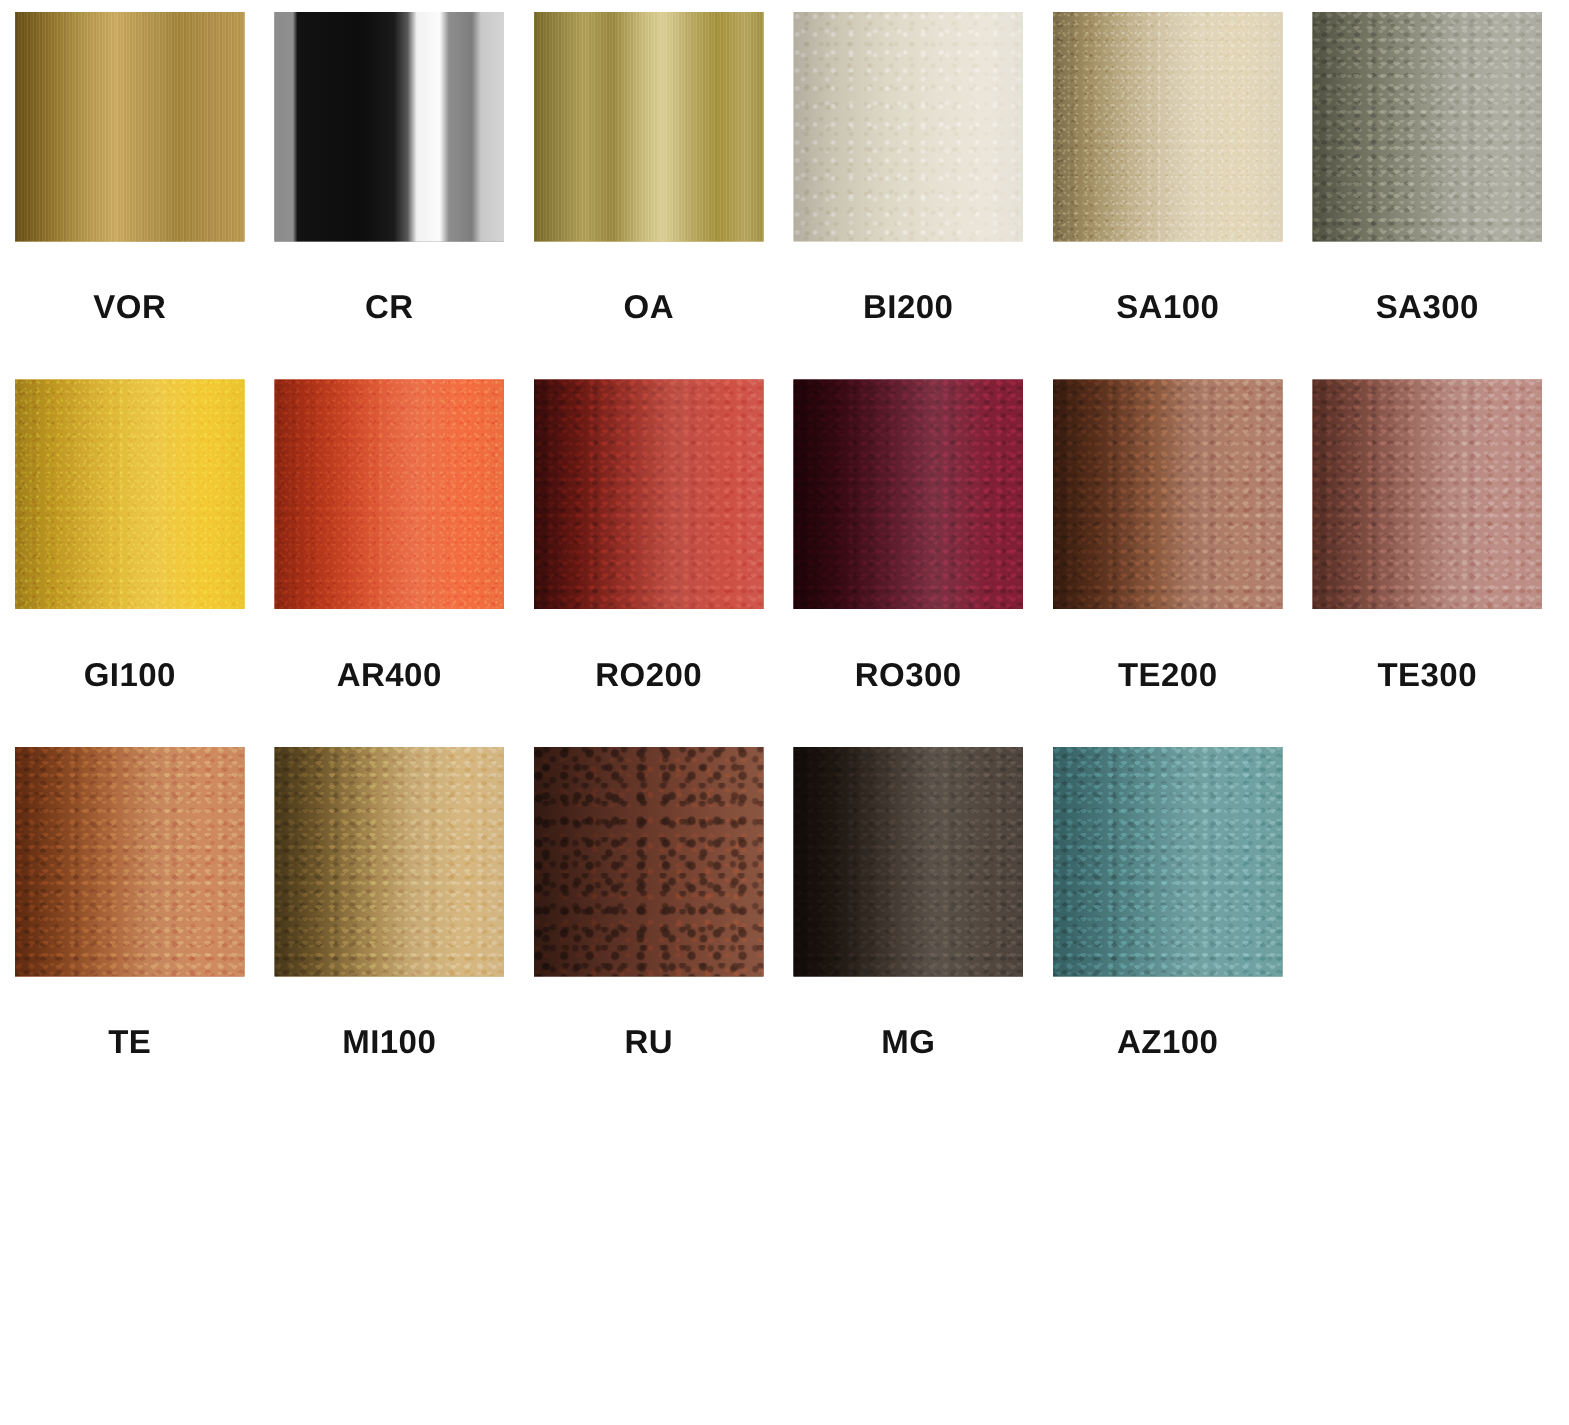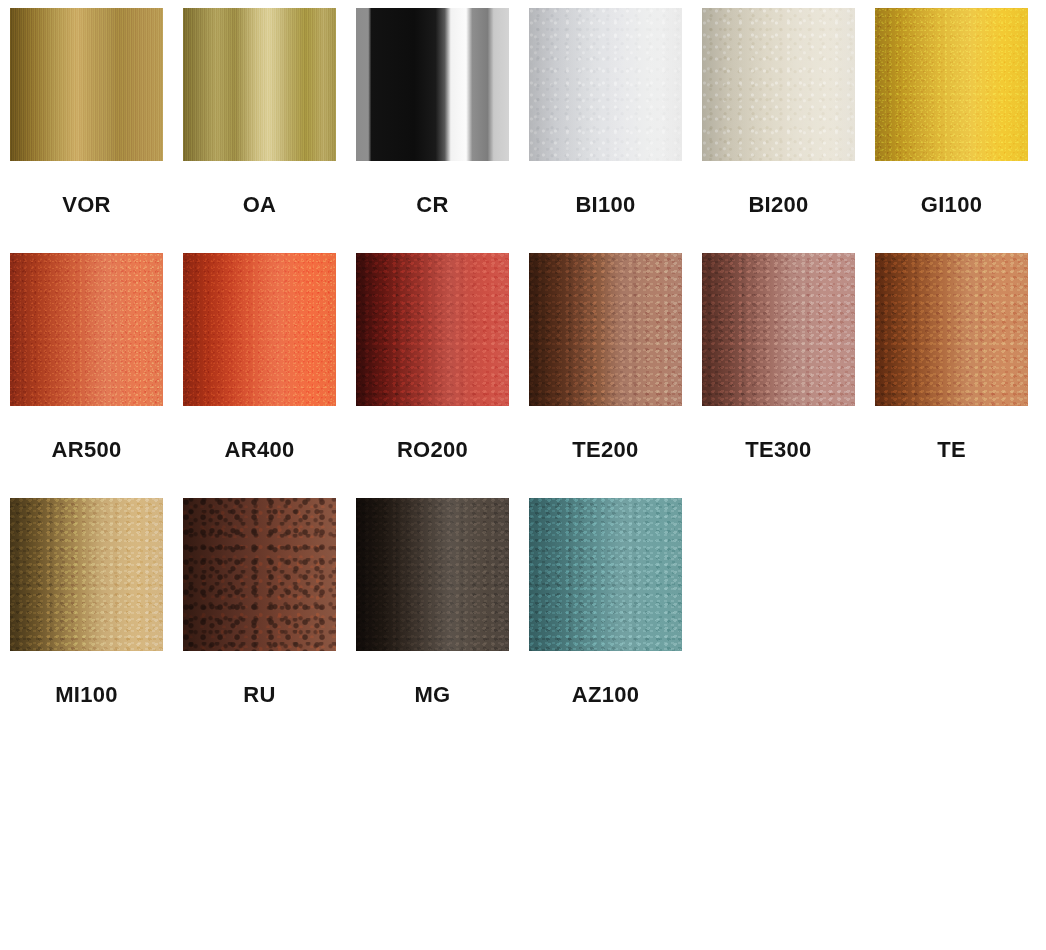--- a/index.html
+++ b/index.html
@@ -150,74 +150,81 @@
 
 <main id="swatch-grid">
     <div class="swatch-cell">
       <div class="swatch-chip" style="background-color: rgb(169, 139, 61); background-image: linear-gradient(90deg, rgb(122, 95, 31) 0%, rgb(155, 124, 49) 14%, rgb(183, 154, 76) 30%, rgb(202, 168, 92) 44%, rgb(176, 143, 63) 56%, rgb(157, 125, 46) 70%, rgb(178, 145, 74) 86%, rgb(194, 162, 87) 100%);">
         <div class="grain grain-brushed"></div>
         <div class="sheen sheen-soft"></div>
       </div>
       <div class="swatch-label">VOR</div>
     </div>
     <div class="swatch-cell">
-      <div class="swatch-chip" style="background-color: rgb(185, 162, 84); background-image: linear-gradient(90deg, rgb(142, 125, 51) 0%, rgb(163, 146, 74) 10%, rgb(185, 169, 95) 22%, rgb(155, 138, 62) 34%, rgb(201, 186, 119) 48%, rgb(217, 203, 141) 56%, rgb(181, 164, 87) 68%, rgb(163, 145, 57) 80%, rgb(188, 171, 99) 92%, rgb(171, 154, 76) 100%);">
-        <div class="grain grain-brushed"></div>
-        <div class="sheen sheen-soft"></div>
-      </div>
-      <div class="swatch-label">OA</div>
-    </div>
-    <div class="swatch-cell">
       <div class="swatch-chip" style="background-color: rgb(110, 110, 110); background-image: linear-gradient(90deg, rgb(140, 140, 140) 0%, rgb(143, 143, 143) 8%, rgb(18, 18, 18) 10%, rgb(13, 13, 13) 38%, rgb(26, 26, 26) 52%, rgb(90, 90, 90) 58%, rgb(242, 242, 242) 62%, rgb(251, 251, 251) 72%, rgb(142, 142, 142) 76%, rgb(125, 125, 125) 86%, rgb(201, 201, 201) 90%, rgb(212, 212, 212) 100%);">
         <div class="grain grain-smooth"></div>
         <div class="sheen sheen-none"></div>
       </div>
       <div class="swatch-label">CR</div>
     </div>
     <div class="swatch-cell">
-      <div class="swatch-chip" style="background-color: rgb(227, 228, 230); background-image: linear-gradient(90deg, rgb(207, 209, 213) 0%, rgb(214, 216, 220) 18%, rgb(220, 222, 225) 38%, rgb(228, 229, 232) 58%, rgb(236, 237, 237) 76%, rgb(243, 243, 243) 100%);">
-        <div class="grain grain-coarse"></div>
-        <div class="sheen sheen-soft"></div>
-      </div>
-      <div class="swatch-label">BI100</div>
+      <div class="swatch-chip" style="background-color: rgb(185, 162, 84); background-image: linear-gradient(90deg, rgb(142, 125, 51) 0%, rgb(163, 146, 74) 10%, rgb(185, 169, 95) 22%, rgb(155, 138, 62) 34%, rgb(201, 186, 119) 48%, rgb(217, 203, 141) 56%, rgb(181, 164, 87) 68%, rgb(163, 145, 57) 80%, rgb(188, 171, 99) 92%, rgb(171, 154, 76) 100%);">
+        <div class="grain grain-brushed"></div>
+        <div class="sheen sheen-soft"></div>
+      </div>
+      <div class="swatch-label">OA</div>
     </div>
     <div class="swatch-cell">
       <div class="swatch-chip" style="background-color: rgb(221, 216, 201); background-image: linear-gradient(90deg, rgb(205, 200, 183) 0%, rgb(213, 207, 189) 16%, rgb(218, 212, 194) 34%, rgb(224, 218, 201) 54%, rgb(232, 227, 213) 76%, rgb(239, 235, 224) 100%);">
         <div class="grain grain-coarse"></div>
         <div class="sheen sheen-soft"></div>
       </div>
       <div class="swatch-label">BI200</div>
     </div>
     <div class="swatch-cell">
+      <div class="swatch-chip" style="background-color: rgb(205, 187, 153); background-image: linear-gradient(90deg, rgb(142, 124, 84) 0%, rgb(169, 148, 104) 14%, rgb(191, 174, 133) 30%, rgb(206, 192, 160) 46%, rgb(220, 207, 176) 62%, rgb(226, 213, 182) 80%, rgb(230, 219, 192) 100%);">
+        <div class="grain grain-speckle"></div>
+        <div class="sheen sheen-soft"></div>
+      </div>
+      <div class="swatch-label">SA100</div>
+    </div>
+    <div class="swatch-cell">
+      <div class="swatch-chip" style="background-color: rgb(139, 138, 124); background-image: linear-gradient(90deg, rgb(92, 92, 76) 0%, rgb(111, 111, 94) 14%, rgb(125, 125, 108) 30%, rgb(139, 139, 123) 48%, rgb(157, 157, 143) 66%, rgb(173, 173, 161) 84%, rgb(179, 179, 168) 100%);">
+        <div class="grain grain-pebble"></div>
+        <div class="sheen sheen-soft"></div>
+      </div>
+      <div class="swatch-label">SA300</div>
+    </div>
+    <div class="swatch-cell">
       <div class="swatch-chip" style="background-color: rgb(226, 179, 37); background-image: linear-gradient(90deg, rgb(184, 144, 31) 0%, rgb(199, 157, 34) 14%, rgb(213, 171, 43) 30%, rgb(226, 185, 47) 48%, rgb(238, 195, 47) 66%, rgb(243, 201, 47) 84%, rgb(245, 203, 48) 100%);">
         <div class="grain grain-speckle"></div>
         <div class="sheen sheen-soft"></div>
       </div>
       <div class="swatch-label">GI100</div>
     </div>
     <div class="swatch-cell">
-      <div class="swatch-chip" style="background-color: rgb(217, 96, 60); background-image: linear-gradient(90deg, rgb(157, 48, 25) 0%, rgb(176, 60, 30) 14%, rgb(194, 74, 39) 30%, rgb(210, 90, 51) 48%, rgb(224, 106, 65) 66%, rgb(233, 118, 76) 84%, rgb(236, 126, 84) 100%);">
-        <div class="grain grain-speckle"></div>
-        <div class="sheen sheen-soft"></div>
-      </div>
-      <div class="swatch-label">AR500</div>
-    </div>
-    <div class="swatch-cell">
       <div class="swatch-chip" style="background-color: rgb(225, 80, 44); background-image: linear-gradient(90deg, rgb(159, 42, 19) 0%, rgb(181, 52, 24) 14%, rgb(203, 63, 31) 30%, rgb(223, 82, 44) 48%, rgb(236, 95, 52) 66%, rgb(244, 106, 61) 84%, rgb(246, 112, 66) 100%);">
         <div class="grain grain-speckle"></div>
         <div class="sheen sheen-soft"></div>
       </div>
       <div class="swatch-label">AR400</div>
     </div>
     <div class="swatch-cell">
       <div class="swatch-chip" style="background-color: rgb(157, 43, 34); background-image: linear-gradient(90deg, rgb(60, 13, 11) 0%, rgb(92, 20, 16) 12%, rgb(122, 29, 22) 26%, rgb(150, 40, 31) 42%, rgb(176, 53, 42) 58%, rgb(195, 66, 54) 74%, rgb(210, 82, 70) 90%, rgb(216, 91, 80) 100%);">
         <div class="grain grain-pebble"></div>
         <div class="sheen sheen-soft"></div>
       </div>
       <div class="swatch-label">RO200</div>
+    </div>
+    <div class="swatch-cell">
+      <div class="swatch-chip" style="background-color: rgb(92, 19, 38); background-image: linear-gradient(90deg, rgb(32, 3, 8) 0%, rgb(48, 7, 16) 14%, rgb(67, 11, 24) 30%, rgb(87, 16, 33) 46%, rgb(107, 21, 41) 62%, rgb(124, 27, 49) 80%, rgb(135, 31, 55) 100%);">
+        <div class="grain grain-pebble"></div>
+        <div class="sheen sheen-soft"></div>
+      </div>
+      <div class="swatch-label">RO300</div>
     </div>
     <div class="swatch-cell">
       <div class="swatch-chip" style="background-color: rgb(140, 87, 66); background-image: linear-gradient(90deg, rgb(60, 30, 16) 0%, rgb(84, 44, 25) 14%, rgb(107, 59, 36) 30%, rgb(133, 80, 51) 46%, rgb(156, 102, 80) 62%, rgb(174, 122, 100) 80%, rgb(184, 134, 115) 100%);">
         <div class="grain grain-pebble"></div>
         <div class="sheen sheen-soft"></div>
       </div>
       <div class="swatch-label">TE200</div>
     </div>
     <div class="swatch-cell">
       <div class="swatch-chip" style="background-color: rgb(157, 106, 93); background-image: linear-gradient(90deg, rgb(94, 50, 40) 0%, rgb(116, 67, 56) 14%, rgb(138, 85, 74) 30%, rgb(157, 103, 92) 46%, rgb(173, 122, 112) 62%, rgb(187, 138, 129) 80%, rgb(196, 148, 140) 100%);">

